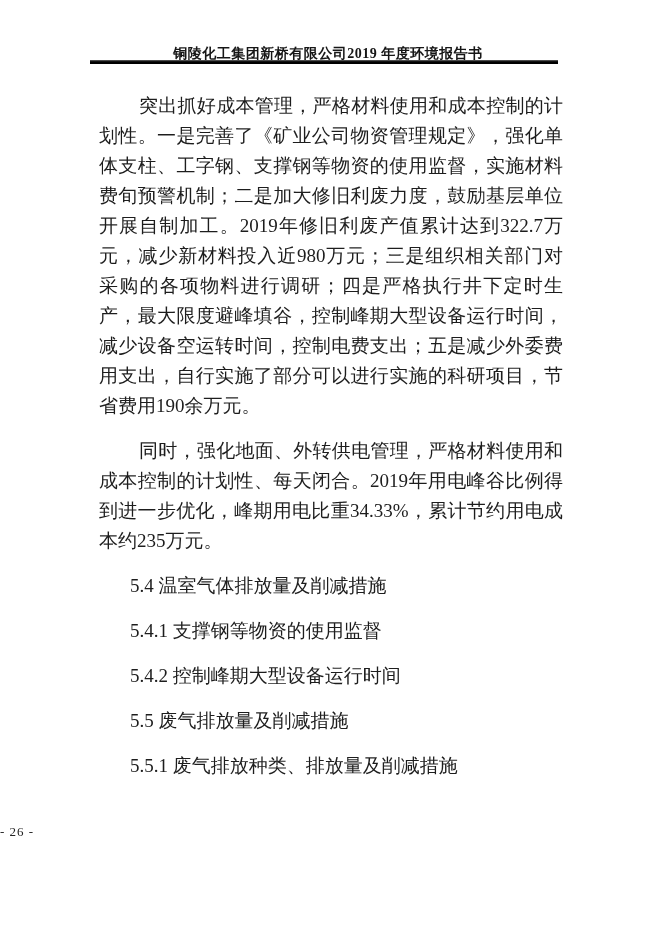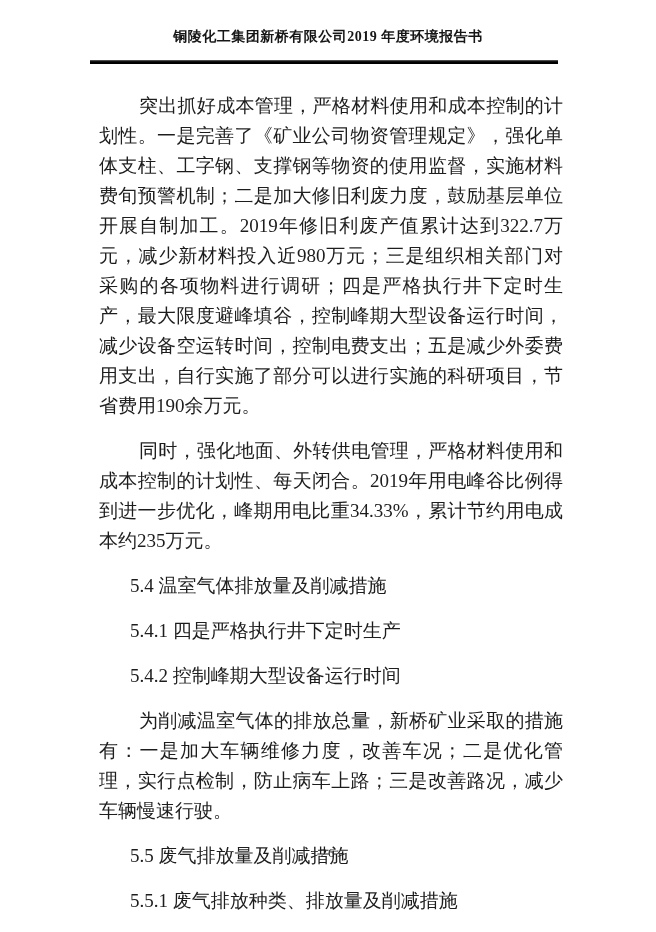--- a/index.html
+++ b/index.html
@@ -11,21 +11,21 @@
     position: relative;
     width: 656px;
     height: 932px;
     background: #ffffff;
     overflow: hidden;
     font-family: "Liberation Serif", "DejaVu Serif", serif;
     color: #1d1d1d;
   }
   .header-title {
     position: absolute;
-    top: 28px;
+    top: 45px;
     left: 0;
     right: 0;
     text-align: center;
     font-size: 14px;
     font-weight: bold;
     letter-spacing: 0.5px;
     color: #161616;
     white-space: nowrap;
   }
   .header-rule {
@@ -53,46 +53,45 @@
   }
   .para {
     text-indent: 40px;
   }
   .heading {
     text-indent: 31px;
     text-align: left;
   }
   .footer {
     position: absolute;
-    top: 845px;
+    top: 824px;
     left: 0;
     right: 0;
-    text-align: center;
+    text-align: left;
     font-size: 13px;
     color: #222222;
     letter-spacing: 1px;
   }
 </style>
 </head>
 <body>
 
 <div class="page">
 
   <div class="header">
     <div class="header-title">铜陵化工集团新桥有限公司2019 年度环境报告书</div>
     <div class="header-rule"></div>
   </div>
 
   <div class="doc-body">
     <p class="para">突出抓好成本管理，严格材料使用和成本控制的计划性。一是完善了《矿业公司物资管理规定》，强化单体支柱、工字钢、支撑钢等物资的使用监督，实施材料费旬预警机制；二是加大修旧利废力度，鼓励基层单位开展自制加工。2019年修旧利废产值累计达到322.7万元，减少新材料投入近980万元；三是组织相关部门对采购的各项物料进行调研；四是严格执行井下定时生产，最大限度避峰填谷，控制峰期大型设备运行时间，减少设备空运转时间，控制电费支出；五是减少外委费用支出，自行实施了部分可以进行实施的科研项目，节省费用190余万元。</p>
     <p class="para">同时，强化地面、外转供电管理，严格材料使用和成本控制的计划性、每天闭合。2019年用电峰谷比例得到进一步优化，峰期用电比重34.33%，累计节约用电成本约235万元。</p>
     <p class="heading">5.4 温室气体排放量及削减措施</p>
-    <p class="heading">5.4.1 四是严格执行井下定时生产</p>
+    <p class="heading">5.4.1 支撑钢等物资的使用监督</p>
     <p class="heading">5.4.2 控制峰期大型设备运行时间</p>
-    <p class="para">为削减温室气体的排放总量，新桥矿业采取的措施有：一是加大车辆维修力度，改善车况；二是优化管理，实行点检制，防止病车上路；三是改善路况，减少车辆慢速行驶。</p>
     <p class="heading">5.5 废气排放量及削减措施</p>
     <p class="heading">5.5.1 废气排放种类、排放量及削减措施</p>
 
   </div>
 
   <div class="footer">
     <span>- 26 -</span>
   </div>
 
 </div>

